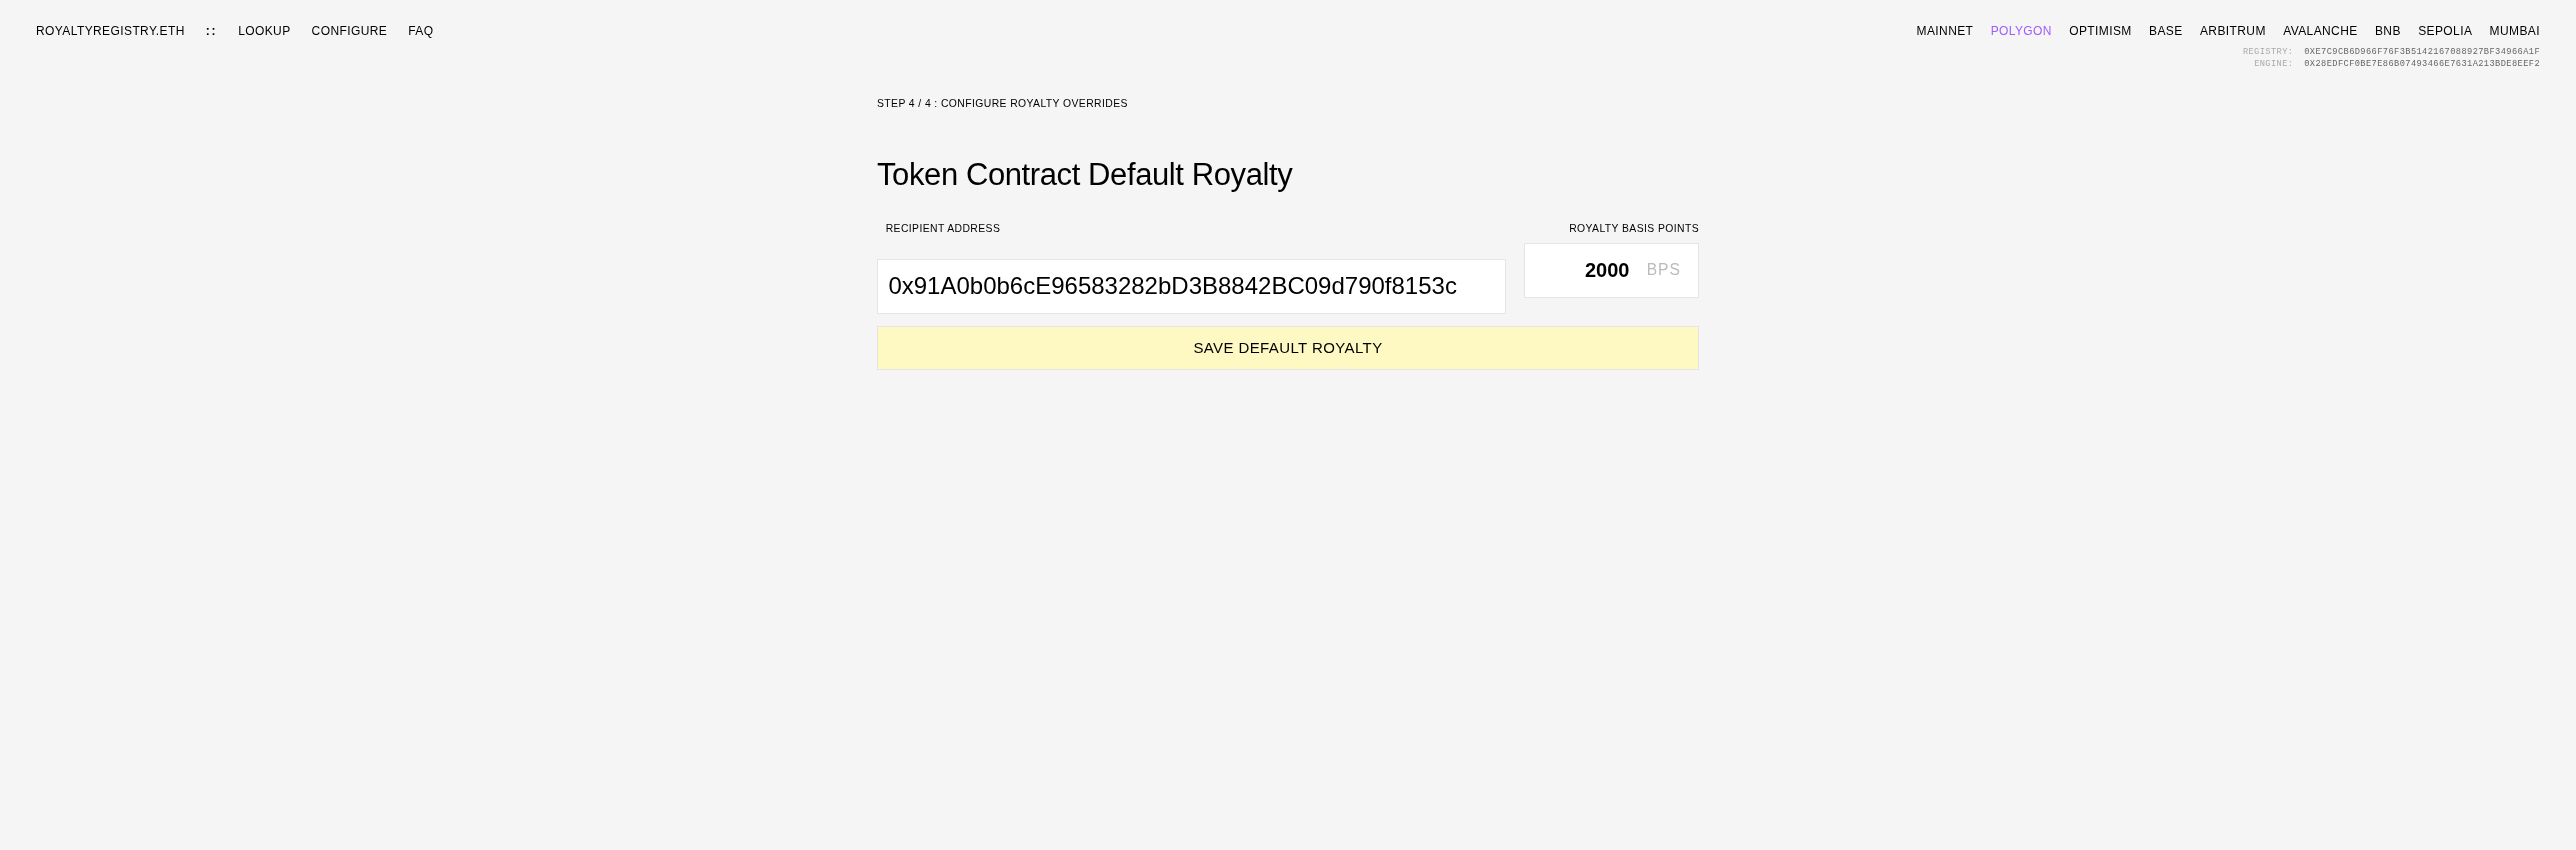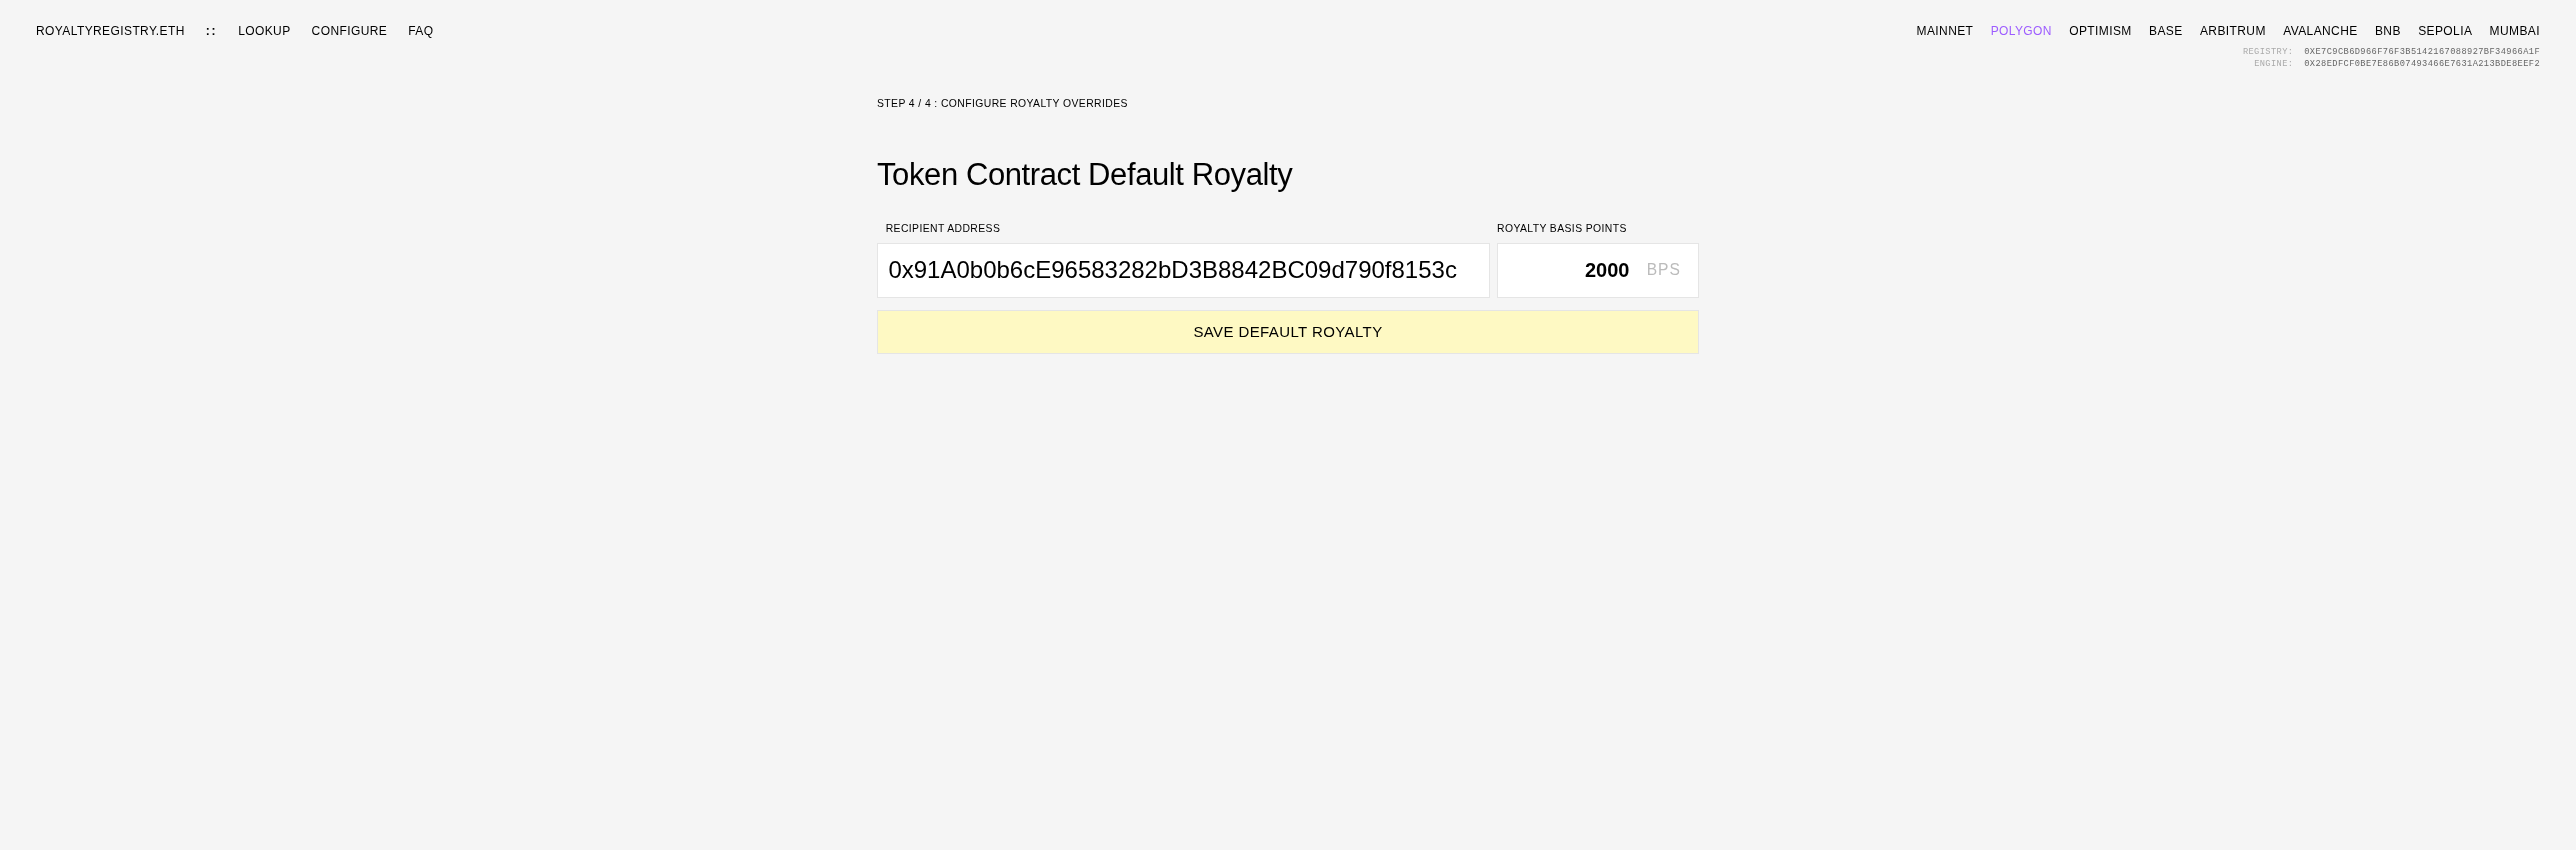--- a/index.html
+++ b/index.html
@@ -102,23 +102,25 @@
       display: flex;
       gap: 7px;
       margin-bottom: 12px;
     }
     .form-group {
       display: flex;
       flex-direction: column;
     }
     .form-group.address {
       flex: 1;
+      gap: 16px;
     }
     .form-group.bps {
-      width: 202px;
+      width: 186px;
+      align-items: flex-end;
     }
     .field-label {
       font-size: 10.4px;
       letter-spacing: 0.4px;
       font-weight: 400;
       margin-bottom: 8.7px;
       padding-left: 8.7px;
     }
     .form-group.bps .field-label {
       padding-left: 0;

